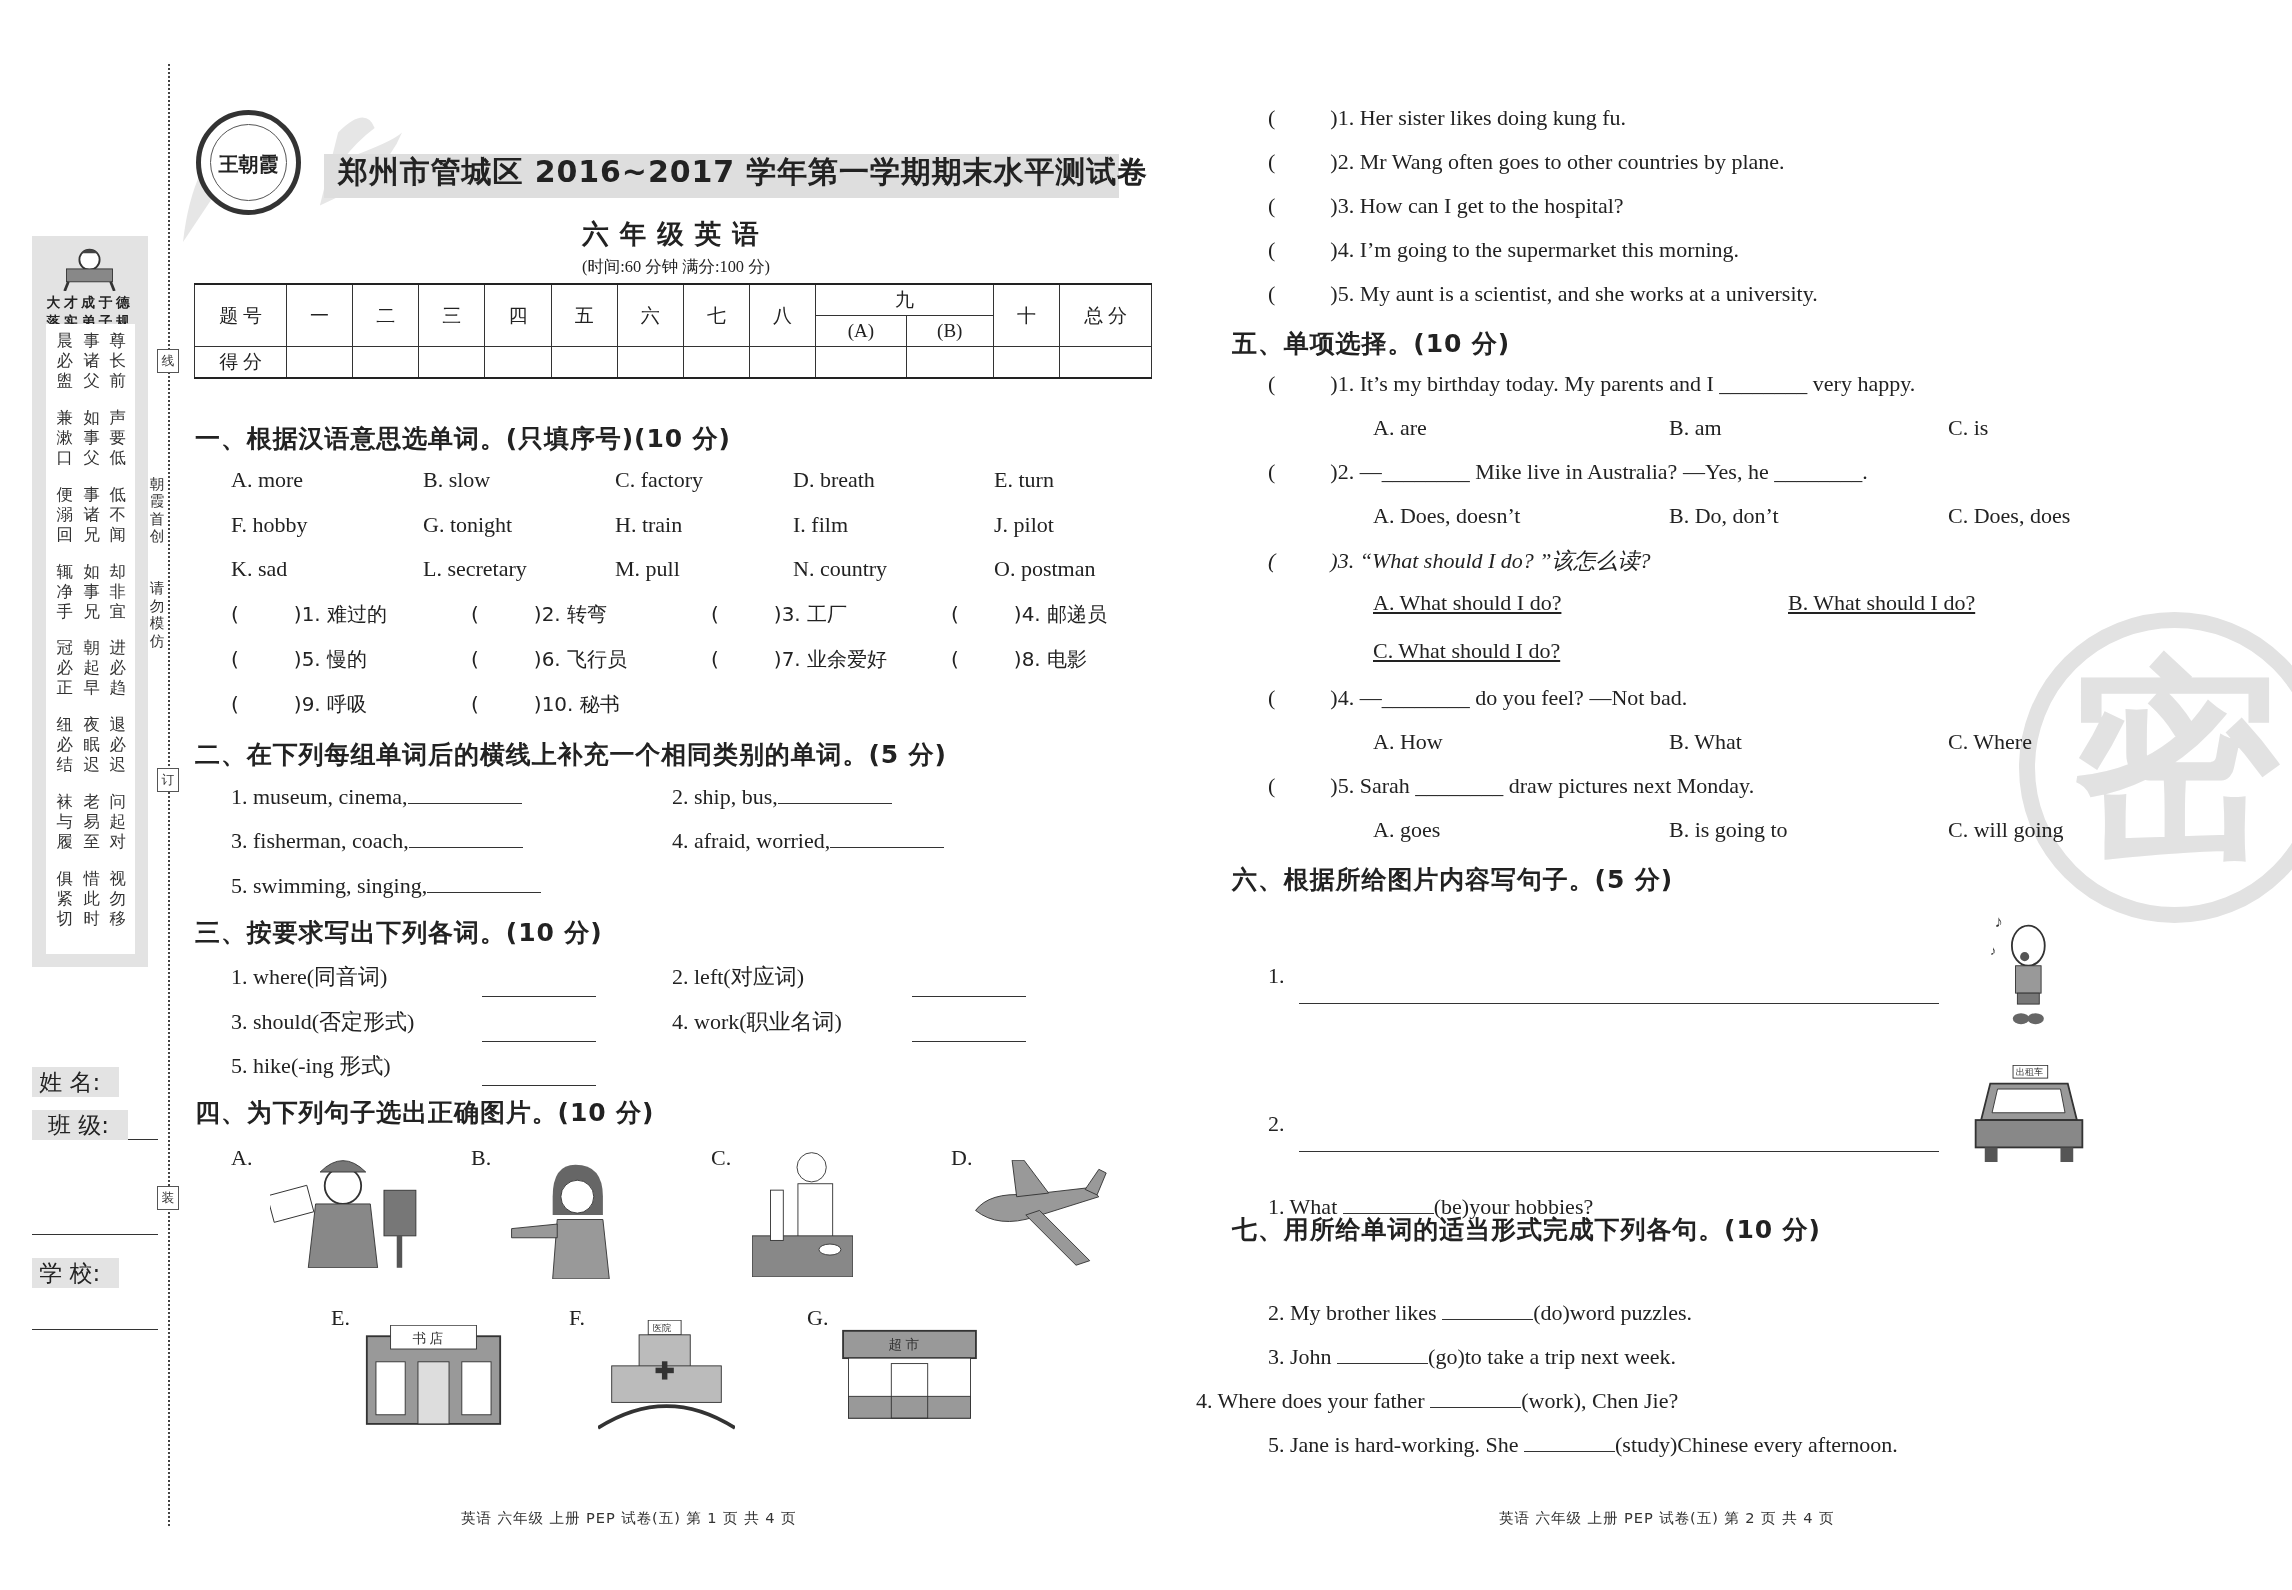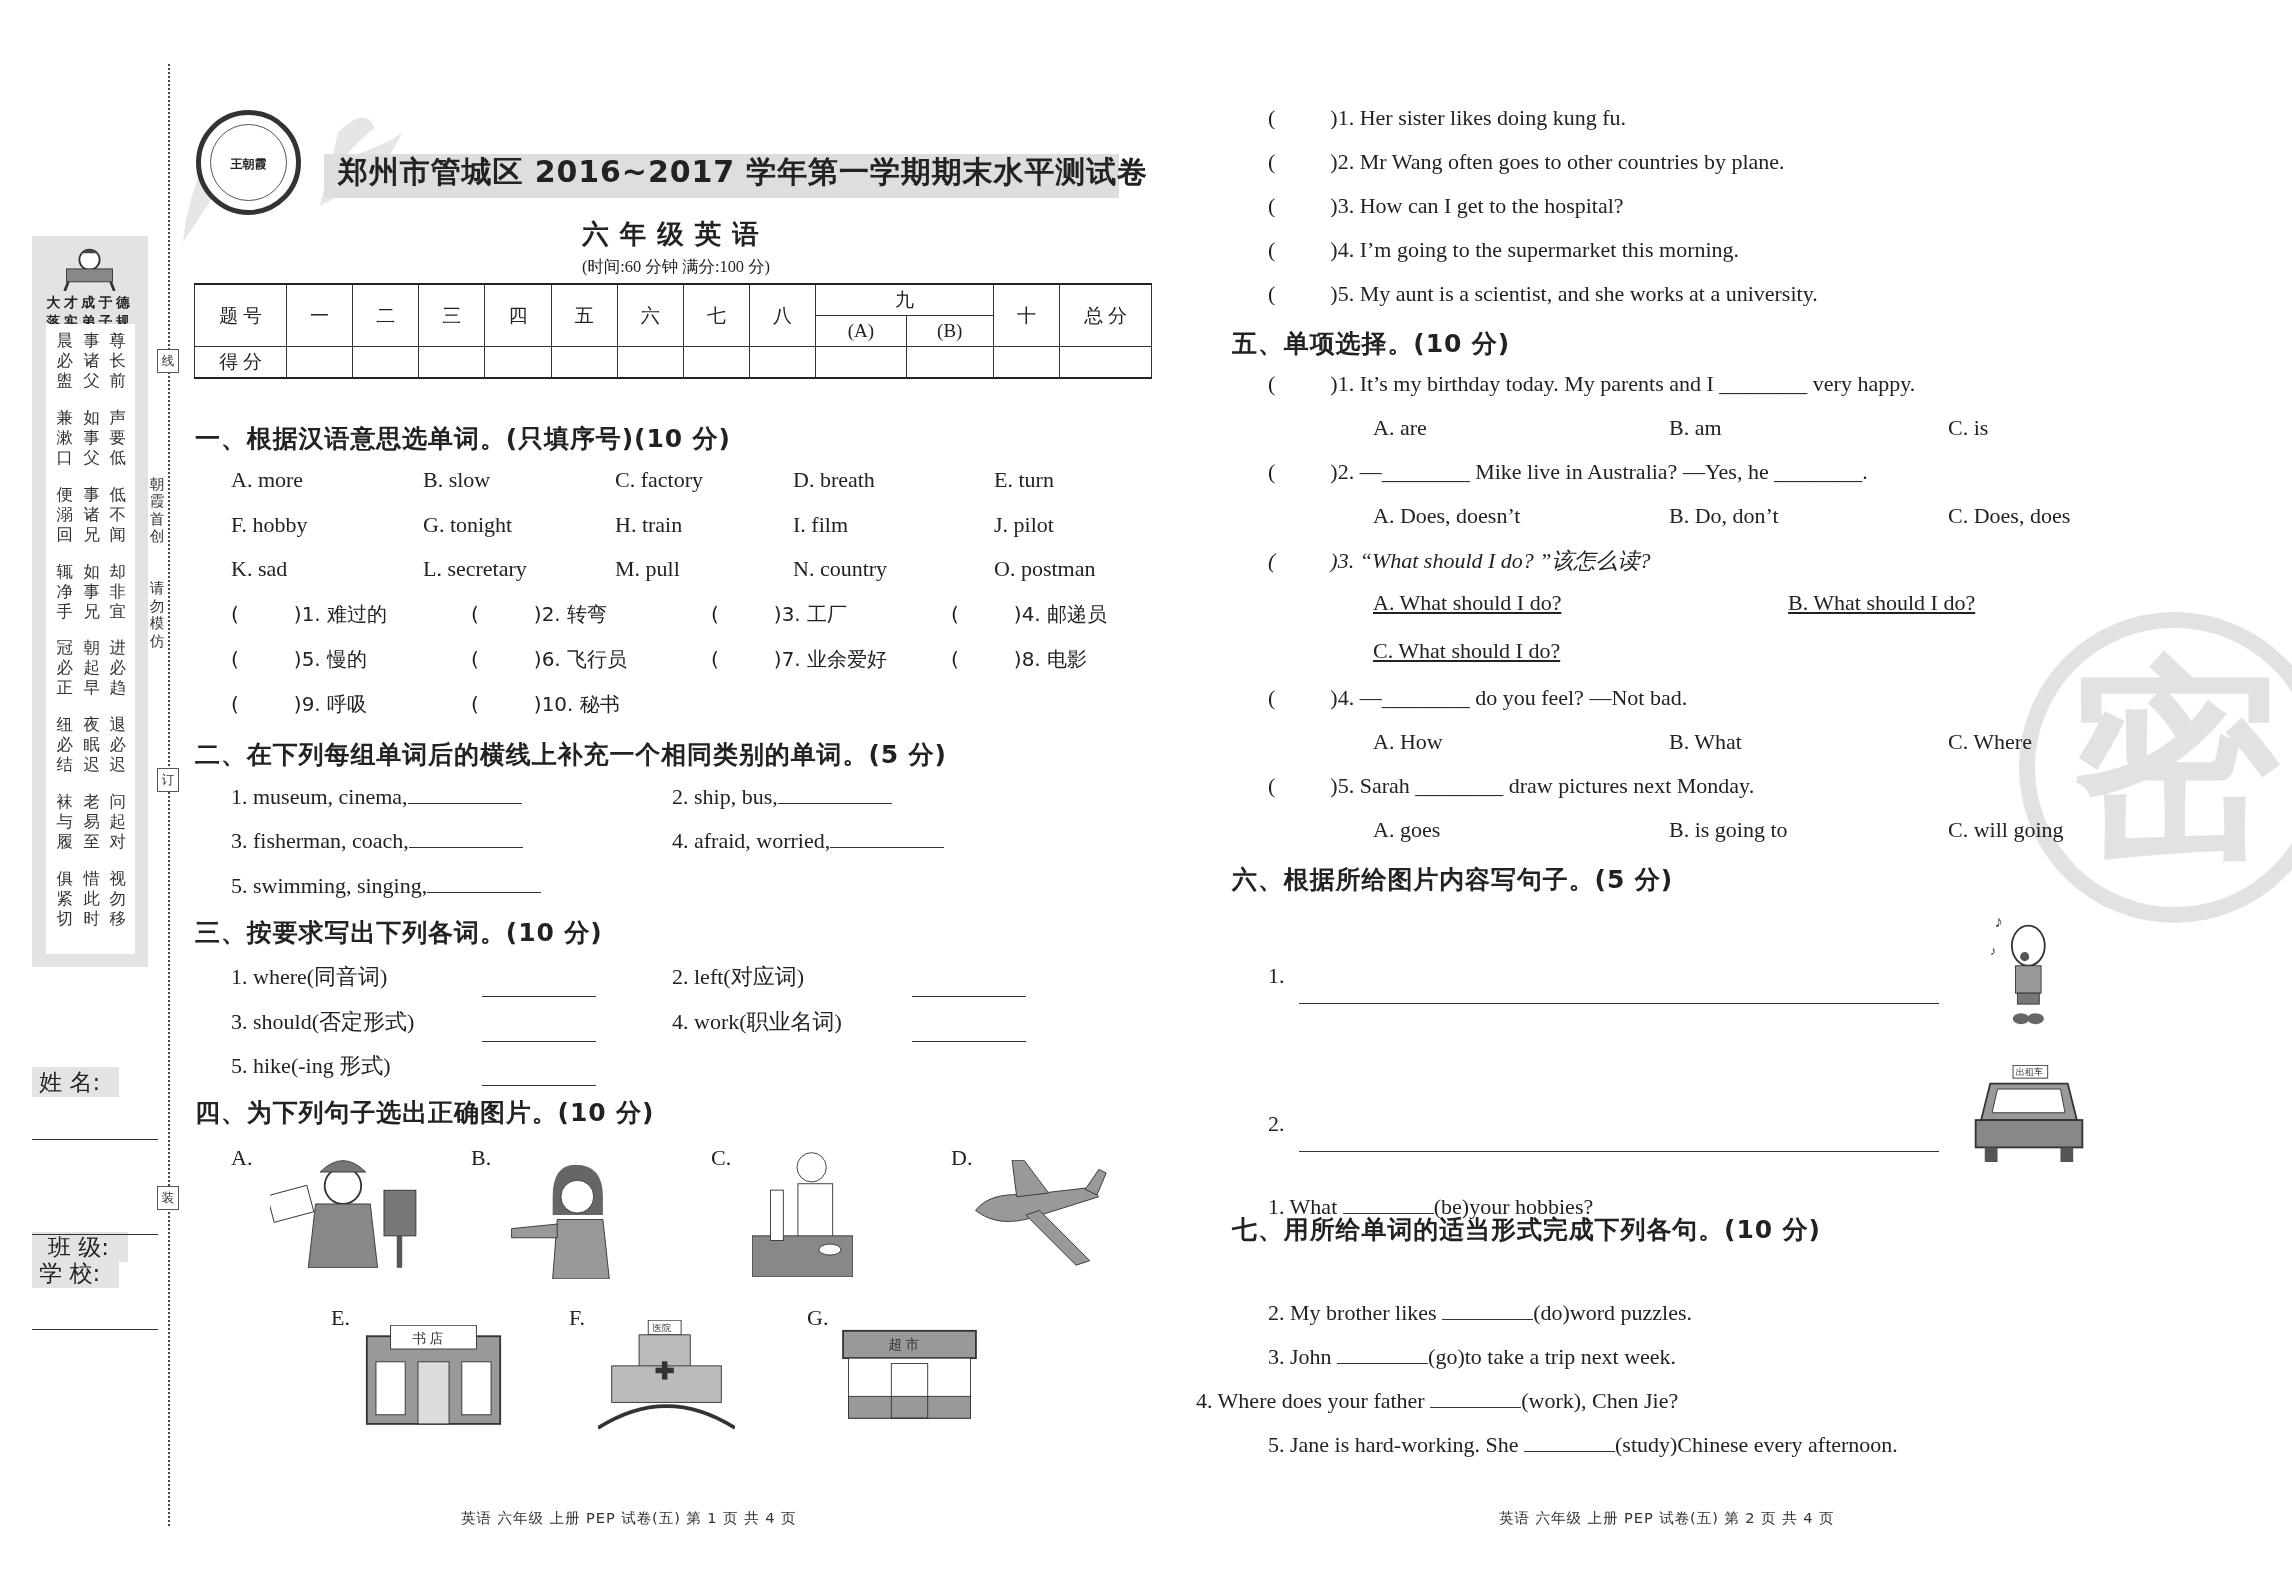--- a/index.html
+++ b/index.html
@@ -15,21 +15,21 @@
   .dizigui-col{position:absolute;width:20px;font-size:16.4px;line-height:20px;text-align:center;color:#333;}
   .dot-line{position:absolute;left:168px;top:64px;width:0;height:1462px;border-left:2.7px dotted #444;}
   .bind-mark{position:absolute;left:157px;width:20px;height:22px;border:0.9px solid #555;background:#fff;
              font-size:12.8px;text-align:center;line-height:22px;color:#333;}
   .vert-text{position:absolute;left:148px;width:18.3px;font-size:14.6px;line-height:17.4px;color:#333;text-align:center;}
   .info-label{position:absolute;left:32px;width:80px;height:30px;background:#e3e3e3;font-size:23px;line-height:30px;padding-left:7.3px;}
   .info-line{position:absolute;left:32px;width:126px;border-top:1.8px solid #333;}
   
   #logo{left:196px;top:110px;width:105px;height:105px;border-radius:50%;border:5.5px solid #333;background:#fff;box-sizing:border-box;}
   #logo-inner{position:absolute;left:9.1px;top:9.1px;right:9.1px;bottom:9.1px;border-radius:50%;border:1.8px solid #555;
-              font-size:12px;text-align:center;line-height:78px;font-weight:bold;font-family:"DejaVu Serif",serif;}
+              font-size:20px;text-align:center;line-height:78px;font-weight:bold;font-family:"DejaVu Serif",serif;}
   #title-banner{left:324px;top:154px;width:795px;height:44px;background:#dedede;}
   #title-text{left:338px;top:152px;font-size:30px;font-weight:bold;letter-spacing:0.9px;}
   #subtitle{left:0;top:216px;width:1352px;text-align:center;font-size:26.5px;font-weight:bold;letter-spacing:11px;}
   #time-info{left:0;top:256px;width:1352px;text-align:center;font-size:16.4px;}
   table#score-table{position:absolute;left:194px;top:283px;width:958px;border-collapse:collapse;font-size:19px;}
   #score-table td{border:0.9px solid #333;text-align:center;height:30px;padding:0;}
   #score-table{border-top:2.7px solid #222;border-bottom:2.7px solid #222;}
   
   .sec-head{position:absolute;font-family:"DejaVu Sans",sans-serif;font-size:25px;font-weight:bold;letter-spacing:0.9px;}
   .line{position:absolute;font-size:22px;white-space:pre;}
@@ -92,21 +92,21 @@
 创
  
  
 请
 勿
 模
 仿</div>
 
 <div class="info-label sans" style="top:1067px;">姓  名:</div>
 <div class="info-line" style="top:1139px;"></div>
-<div class="info-label sans" style="top:1232px;padding-left:16px;">班  级:</div>
+<div class="info-label sans" style="top:1110px;padding-left:16px;">班  级:</div>
 <div class="info-line" style="top:1234px;"></div>
 <div class="info-label sans" style="top:1258px;">学  校:</div>
 <div class="info-line" style="top:1329px;"></div>
 
 <div class="abs" style="left:183px;top:105px;width:219px;height:137px;">
   <svg width="219" height="137" viewBox="0 0 240 150">
       <path d="M0 150 Q10 60 60 20 L40 90 Z" fill="#e6e6e6"></path>
       <path d="M170 30 Q200 0 210 25 Q190 40 175 60 Q230 40 240 30 Q220 80 150 110 Z" fill="#e6e6e6"></path>
     </svg>
 </div>

